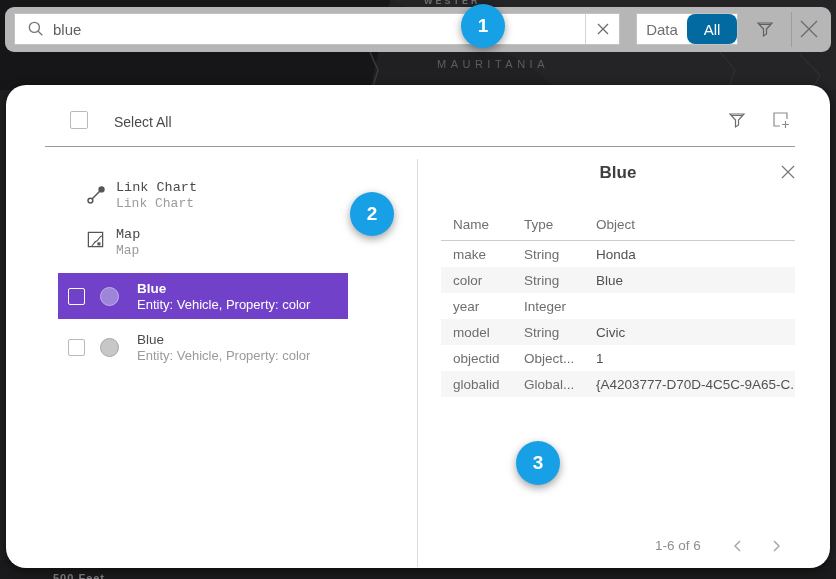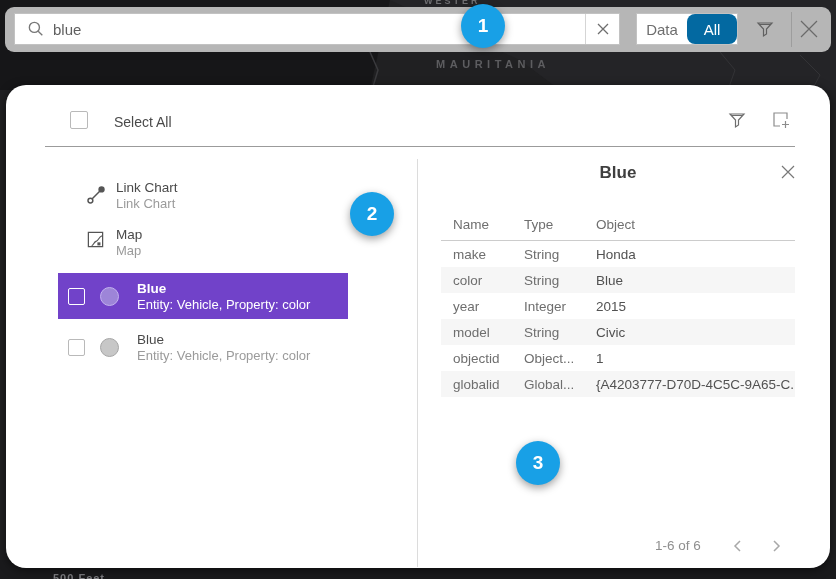--- a/index.html
+++ b/index.html
@@ -10,21 +10,21 @@
     background:#1c1c1e;
   }
   
   .map-bg{ position:absolute; inset:0; }
   .map-top-label{
     position:absolute; left:424px; top:-4px; font-size:9px; font-weight:bold;
     letter-spacing:3px; color:#6f6f72;
   }
   .map-country-label{
     position:absolute; left:428px; top:58px; width:130px; text-align:center;
-    font-size:11px; font-weight:bold; letter-spacing:4.5px; color:#5d5d60;
+    font-size:11px; font-weight:normal; letter-spacing:4.5px; color:#5d5d60;
   }
   .map-scale-label{
     position:absolute; left:53px; top:572px; font-size:11px; font-weight:bold;
     letter-spacing:1px; color:#7c7c80;
   }
   
   .toolbar{
     position:absolute; left:5px; top:7px; width:826px; height:45px;
     background:#b6b6b6; border-radius:9px;
   }
@@ -65,21 +65,21 @@
     border-radius:2px; background:transparent; cursor:pointer;
   }
   .selectall-box{ position:absolute; left:64px; top:26px; }
   .selectall-label{ position:absolute; left:108px; top:29px; font-size:14px; color:#4a4a4a; }
   .panel-iconbtn{ position:absolute; width:24px; height:24px; display:flex;
                   align-items:center; justify-content:center; cursor:pointer; }
   .h-divider{ position:absolute; left:39px; top:61px; width:750px; height:1px; background:#9b9b9b; }
   .v-divider{ position:absolute; left:411px; top:74px; width:1px; height:408px; background:#dcdcdc; }
 
   
-  .result-item{ position:absolute; cursor:pointer; }
+  .result-item{ position:absolute; cursor:pointer;font-family:Liberation Mono, monospace; }
   .result-icon{ position:absolute; }
   .item-title{ font-size:13.5px; color:#4a4a4a; line-height:15px; }
   .item-sub{ font-size:13px; color:#9b9b9b; line-height:15px; margin-top:1px; }
   .entity-row{
     position:absolute; left:52px; width:290px; height:46px; display:flex;
     align-items:center; cursor:pointer;
   }
   .entity-row .checkbox{ width:17px; height:17px; margin-left:10px; flex:none; }
   .entity-dot{ width:19px; height:19px; border-radius:50%; margin-left:15px; flex:none; }
   .entity-text{ margin-left:18px; }
@@ -262,21 +262,20 @@
           <span class="cell-value">Honda</span>
         </div>
         <div class="tbl-row">
           <span class="cell-name">color</span>
           <span class="cell-type">String</span>
           <span class="cell-value">Blue</span>
         </div>
         <div class="tbl-row">
           <span class="cell-name">year</span>
           <span class="cell-type">Integer</span>
-          <span class="cell-value">2015</span>
         </div>
         <div class="tbl-row">
           <span class="cell-name">model</span>
           <span class="cell-type">String</span>
           <span class="cell-value">Civic</span>
         </div>
         <div class="tbl-row">
           <span class="cell-name">objectid</span>
           <span class="cell-type">Object...</span>
           <span class="cell-value">1</span>

